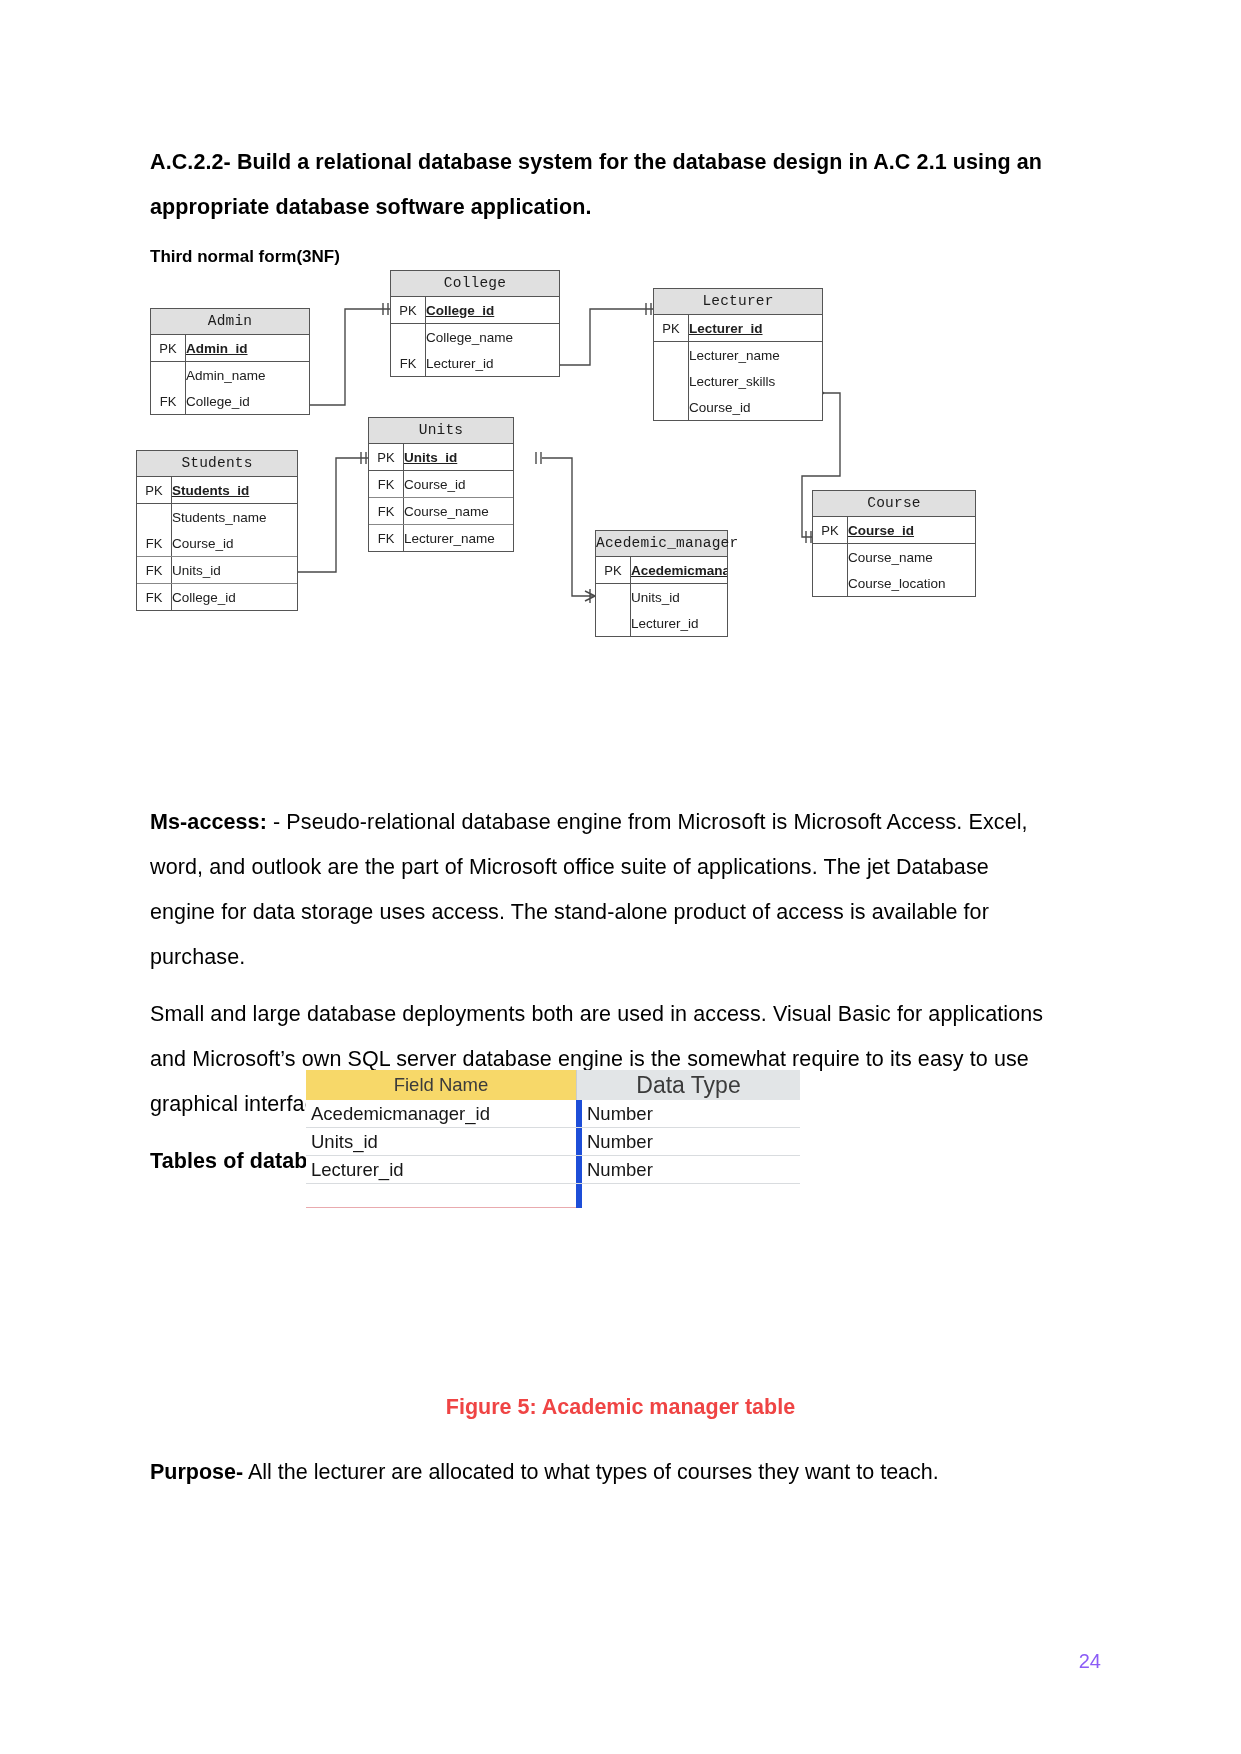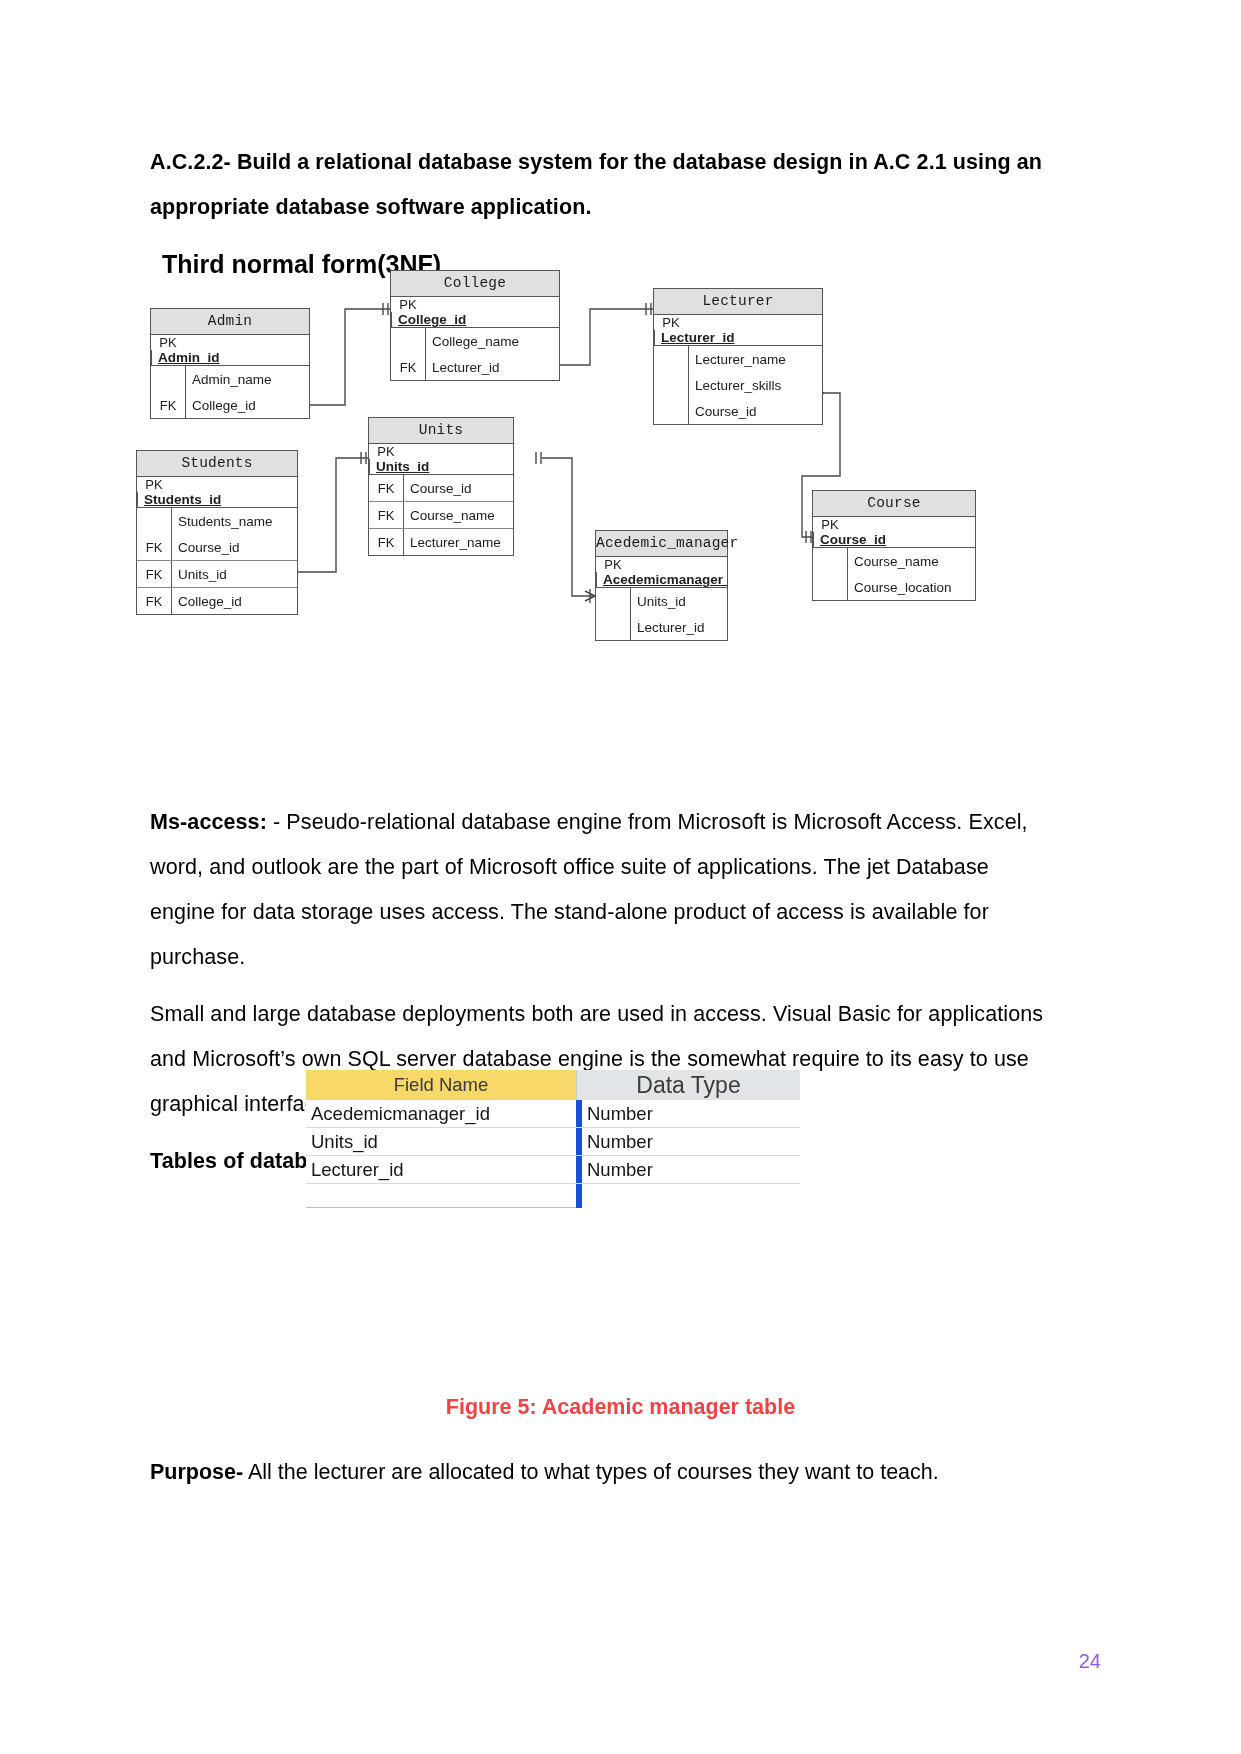--- a/index.html
+++ b/index.html
@@ -32,21 +32,21 @@
     font-size: 21.5px;
     line-height: 45px;
     color: #000;
     margin: 0 0 4px 0;
     text-align: left;
     letter-spacing: 0.1px;
   }
   .para.bold { font-weight: bold; }
   .lead { font-weight: bold; }
   .heading-block { margin-bottom: 4px; }
-  .sub-heading { font-weight: bold; font-size: 25px; line-height: 45px; margin: 12px; }
+  .sub-heading { font-weight: bold; font-size: 17px; line-height: 45px; margin: 0; }
 
   
   .diagram {
     position: absolute;
     left: 140px;
     top: 262px;
     width: 960px;
     height: 390px;
   }
   .erd-table {
@@ -80,30 +80,30 @@
     align-items: center;
     justify-content: center;
     font-size: 13px;
     color: #202020;
     box-sizing: border-box;
   }
   .erd-row .fld {
     flex: 1;
     display: flex;
     align-items: center;
-    padding-left: 6px;
+    padding-left: 0;
     border-left: 1.3px solid #555;
     font-size: 13.5px;
     color: #202020;
     box-sizing: border-box;
     white-space: nowrap;
     overflow: hidden;
   }
   .erd-row.pk .fld { font-weight: bold; text-decoration: underline; }
-  .erd-row.sep { border-bottom: 1.3px solid #555; flex-direction: column; }
+  .erd-row.sep { border-bottom: 1.3px solid #555; }
   .erd-row.line { border-bottom: 1.3px solid #888; }
 
   svg.connectors {
     position: absolute;
     left: 0; top: 0;
     width: 960px; height: 390px;
     overflow: visible;
   }
 
   

